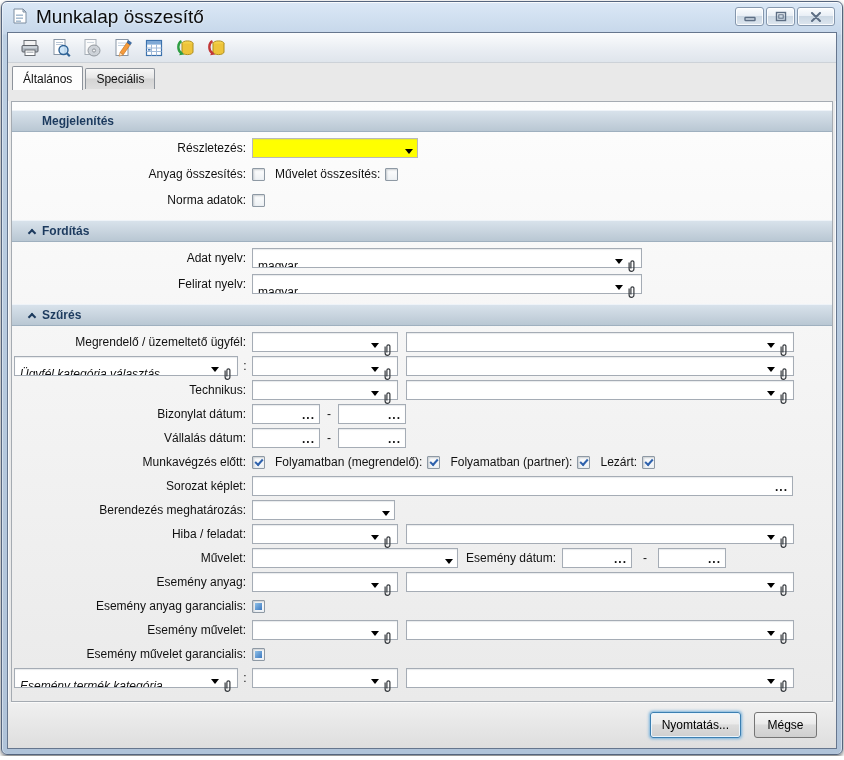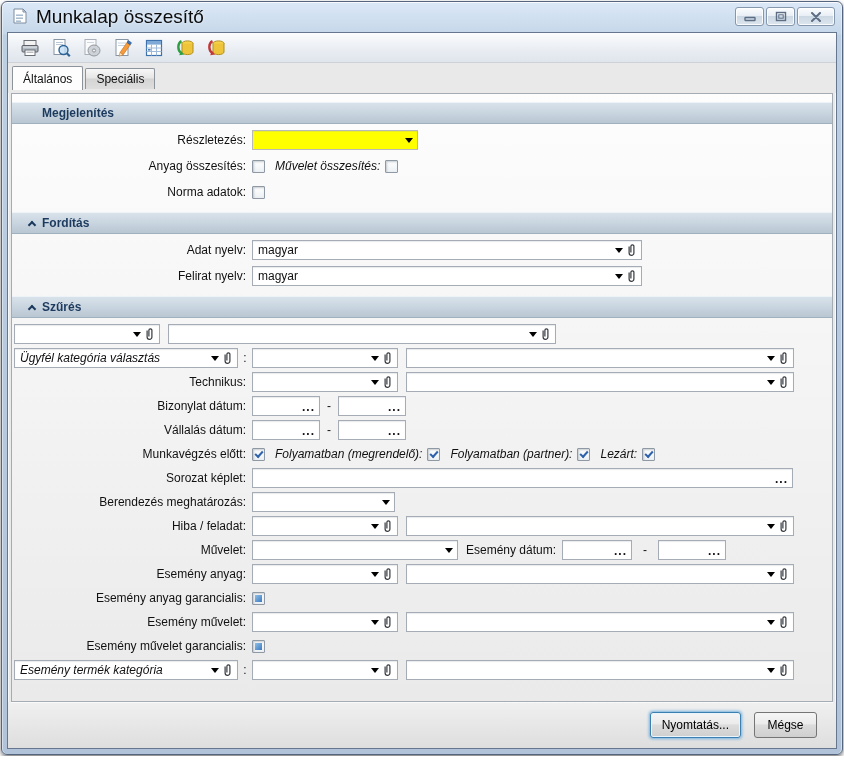--- a/index.html
+++ b/index.html
@@ -18,41 +18,41 @@
     background:linear-gradient(#fcfdfe,#e9eff6 45%,#ccd8e4 50%,#dde6ef);box-shadow:inset 0 0 0 1px rgba(255,255,255,.85);}
   .winbtn.wide{width:38px;}
 
   .chrome{flex:1;margin:0 5px 5px;border:1px solid #66768e;background:#e9e9e9;display:flex;flex-direction:column;min-height:0;
     box-shadow:inset 0 0 0 1px #f7f9fb;}
 
   .toolbar{flex:0 0 30px;display:flex;align-items:center;gap:7px;padding:0 10px;
     background:linear-gradient(#fbfcfd,#eaeef3 55%,#dfe5ec);border-bottom:1px solid #cdd2d8;}
   .tool{width:24px;height:24px;display:flex;align-items:center;justify-content:center;border-radius:2px;}
 
-  .tabstrip{flex:0 0 26px;display:flex;align-items:flex-end;padding:3px 0 4px 4px;background:#e9e9e9;}
+  .tabstrip{flex:0 0 26px;display:flex;align-items:flex-end;padding:3px 0 12px 4px;background:#e9e9e9;}
   .tab{height:21px;padding:0 10px;display:flex;align-items:center;border:1px solid #8d939b;border-bottom:none;
     border-radius:2px 2px 0 0;background:linear-gradient(#f7f7f7,#e6e6e6 45%,#d4d4d4 50%,#dedede);margin-right:2px;position:relative;z-index:1;}
   .tab.active{height:24px;background:#fdfdfd;z-index:3;margin-bottom:-1px;}
 
   .content{flex:1;margin:0 3px;border:1px solid #a5abb2;background:linear-gradient(#fdfdfd,#eaeaea);
     overflow:hidden;position:relative;box-shadow:0 1px 0 #fafafa;z-index:2;}
 
   .sect{height:22px;margin-top:10px;display:flex;align-items:center;position:relative;padding-left:30px;
     background:linear-gradient(#d8e2eb,#b9c7d3);border-top:1px solid #eef3f8;border-bottom:1px solid #9fb0bf;
     color:#1c3a5e;font-weight:bold;}
   .sect.first{margin-top:8px;}
   .caret{position:absolute;left:17px;top:9px;width:6px;height:6px;border-left:2px solid #1c3a5e;border-top:2px solid #1c3a5e;transform:rotate(45deg);}
 
   .row{display:flex;align-items:center;height:20px;margin:4px 0 0 2px;}
   .row.g6{margin-top:6px;}
   .lbl{flex:0 0 238px;text-align:right;padding-right:6px;white-space:nowrap;overflow:hidden;}
-  .ilbl{margin:0 5px 0 10px;white-space:nowrap;font-style:italic;}
-
-  .combo,.field,.date{height:20px;border:1px solid #a5acb5;background:#fff;display:flex;align-items:center;
-    padding:0 4px 0 5px;box-shadow:inset 0 1px 1px rgba(160,170,180,.25);}
+  .ilbl{margin:0 5px 0 10px;white-space:nowrap;}
+
+  .combo,.field,.date{height:20px;border:1px solid #a5acb5;background:#fff;display:flex;
+    padding:10px 4px 0 5px;box-shadow:inset 0 1px 1px rgba(160,170,180,.25);}
   .sp{flex:1;}
   .arr{width:0;height:0;border-left:4px solid transparent;border-right:4px solid transparent;border-top:5px solid #000;margin-left:3px;flex:0 0 auto;}
   .clip{margin-left:3px;flex:0 0 auto;}
   .val{white-space:nowrap;overflow:hidden;}
   .val.italic{font-style:italic;}
 
   .combo.yellow{width:166px;background:#ffff00;border-color:#b9b9b9;}
   .combo.lang{width:390px;}
   .combo.small{width:146px;}
   .combo.wide{width:388px;margin-left:8px;}
@@ -258,20 +258,21 @@
             </svg>
         </div>
       </div>
 
       <div class="sect">
         <span class="caret"></span>
         <span class="sect-t">Szűrés</span>
       </div>
 
       <div class="row g6">
+        <label class="lbl">Megrendelő / üzemeltető ügyfél:</label>
         <div class="combo small">
           <span class="sp"></span>
             <span class="arr"></span>
           <svg class="clip" width="11" height="15">
               <use href="#clipsym"></use>
             </svg>
         </div>
         <div class="combo wide">
           <span class="sp"></span>
             <span class="arr"></span>

